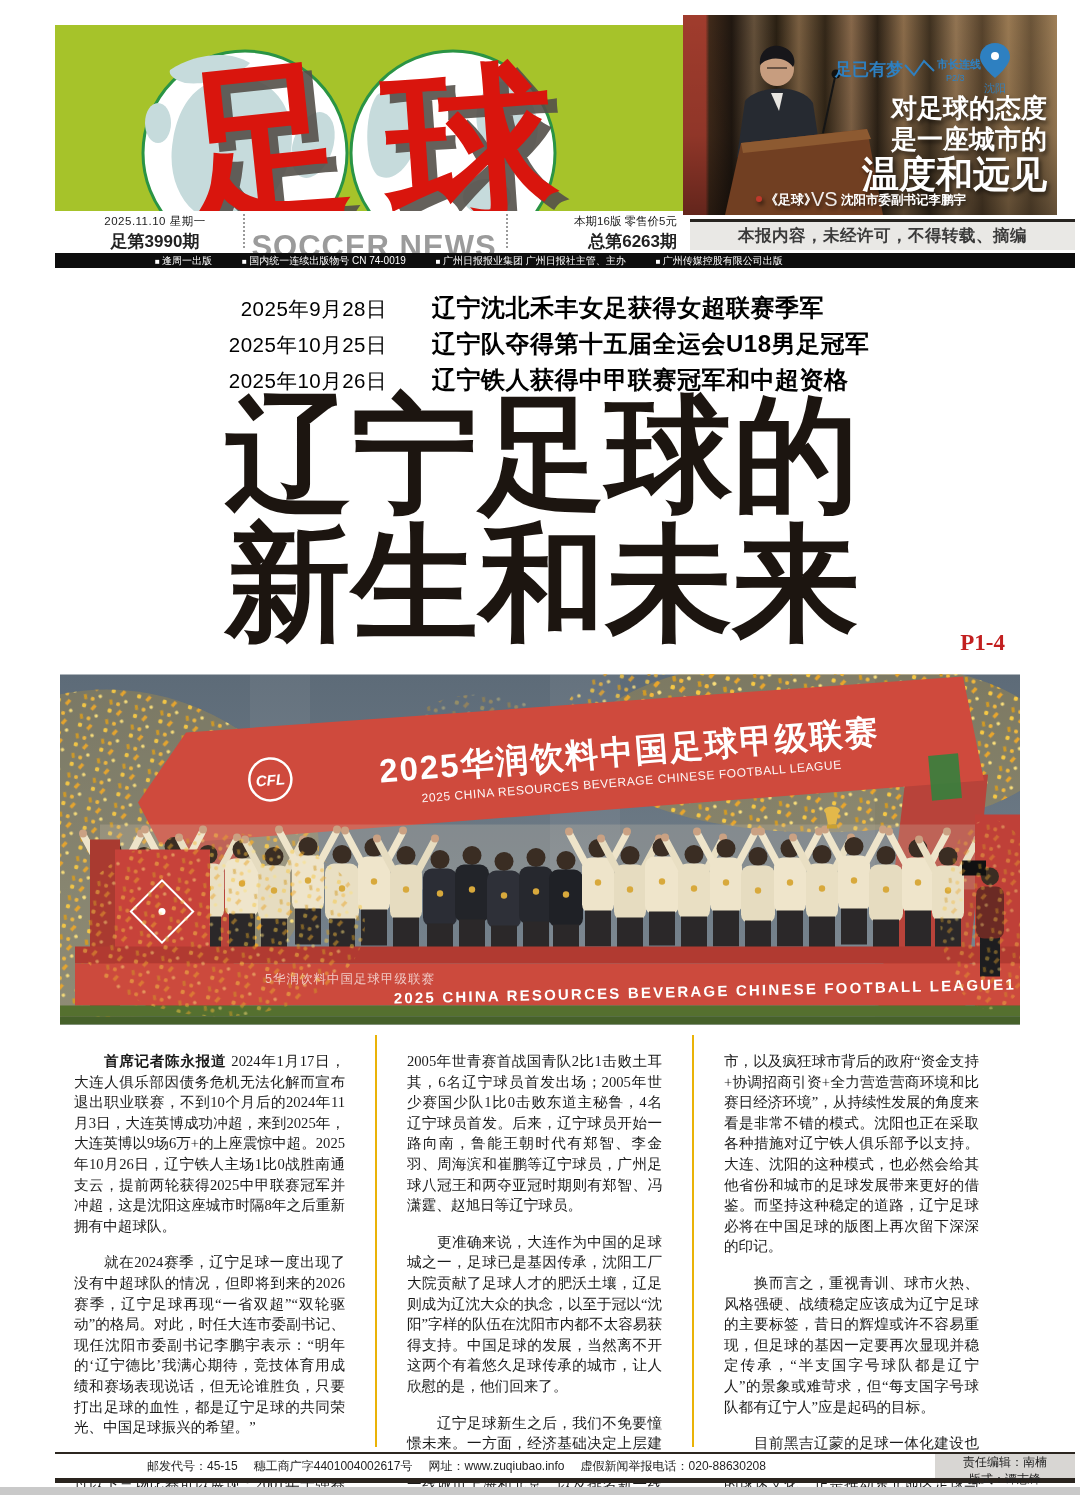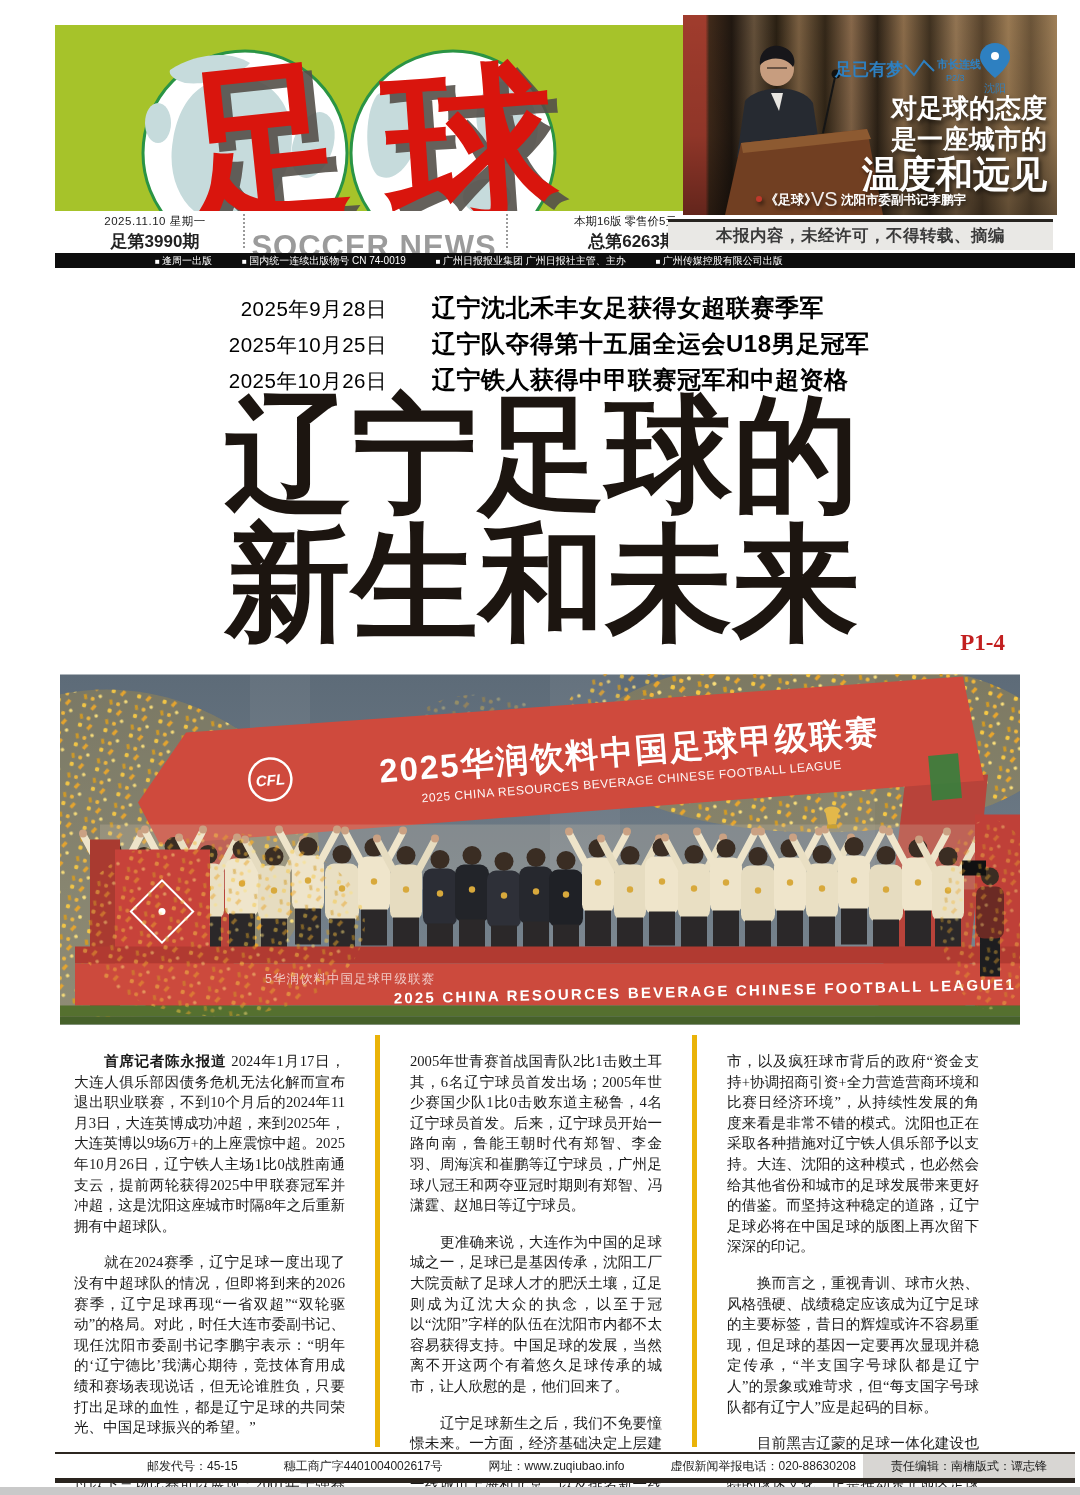--- a/index.html
+++ b/index.html
@@ -19,21 +19,21 @@
   #date-block { left:75px; top:214px; width:160px; text-align:center; color:#222; }
   #date-block .l1 { font-size:11.5px; letter-spacing:.5px; }
   #date-block .l2 { font-size:17px; font-weight:bold; margin-top:1px; }
   #issue-block { left:512px; top:214px; width:165px; text-align:right; color:#222; }
   #issue-block .l1 { font-size:11.5px; }
   #issue-block .l2 { font-size:17px; font-weight:bold; margin-top:1px; }
   .dotsep { border-left:2px dotted #9a9a9a; height:34px; top:214px; width:0; }
   #soccer-news { left:238px; top:229px; width:272px; text-align:center;
     font-size:31px; font-weight:900; color:#9b9b9b; letter-spacing:1px; }
 
-  #notice-bar { left:668px; top:219px; width:385px; height:31px;
+  #notice-bar { left:690px; top:219px; width:385px; height:31px;
     background:#e9e8e5; border-top:3px solid #272420;
     display:flex; align-items:center; justify-content:center;
     font-size:16.5px; font-weight:bold; color:#3a3a3a; letter-spacing:.5px; }
 
   #pub-bar { left:55px; top:253px; width:1020px; height:15px; background:#0d0d0d;
     display:flex; align-items:center; gap:30px; padding-left:100px;
     color:#fff; font-size:10px; white-space:nowrap; }
   #pub-bar span::before { content:"■ "; font-size:8px; }
 
   
@@ -50,32 +50,32 @@
     font-family:"Liberation Serif", serif; font-weight:bold; font-size:23px; color:#c21f1f; }
 
   
   #main-photo { left:60px; top:674px; width:960px; height:351px; }
 
   
   #article { left:58px; top:1035px; width:967px; height:412px; display:flex;
     font-family:"Liberation Serif", serif; font-size:14.6px; line-height:20.6px;
     color:#1a1a1a; }
   .col { width:303px; }
-  .col + .col { border-left:5px solid #eab308; padding-left:14px; margin-left:14px; }
+  .col + .col { border-left:2px solid #eab308; padding-left:14px; margin-left:14px; }
   .col p { margin:16px; text-align:justify; }
   .col p.ind { text-indent:2.05em; }
   .col b { margin-right:5px; }
 
   
   #footer { left:55px; top:1452px; width:1020px; height:31px; background:#fff;
     border-top:2px solid #2c2620; border-bottom:5px solid #2a241e;
     display:flex; align-items:center; font-size:12px; color:#222; }
-  #footer-items { display:flex; gap:46px; padding-left:92px; white-space:nowrap; }
+  #footer-items { display:flex; gap:16px; padding-left:92px; white-space:nowrap; }
   #footer-right { margin-left:auto; height:100%; background:#d8d6d3;
-    display:flex; align-items:center; padding:0 28px; white-space:nowrap; }
+    display:flex; align-items:center; padding:0 28px; white-space:nowrap;flex-direction:column; }
   #bottom-strip { left:0; top:1487px; width:1080px; height:8px; background:#c9c9c9; }
 
   svg text { user-select:none; }
 </style>
 </head>
 <body>
 
 <svg id="masthead-logo" class="abs" viewBox="0 0 633 186" aria-hidden="true">
   <rect x="0" y="0" width="633" height="186" fill="#a6c32a"></rect>
 

